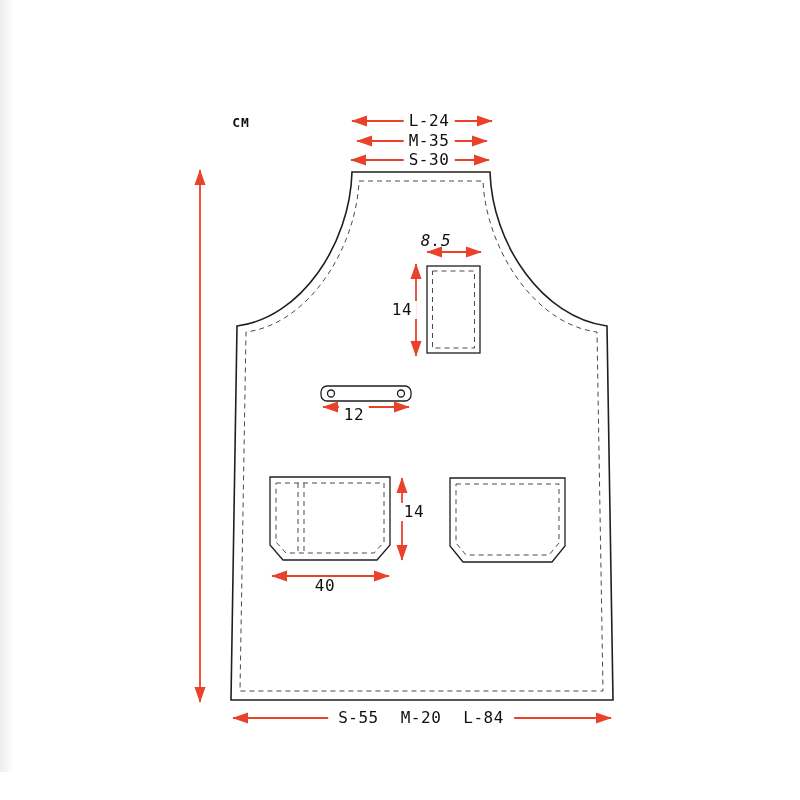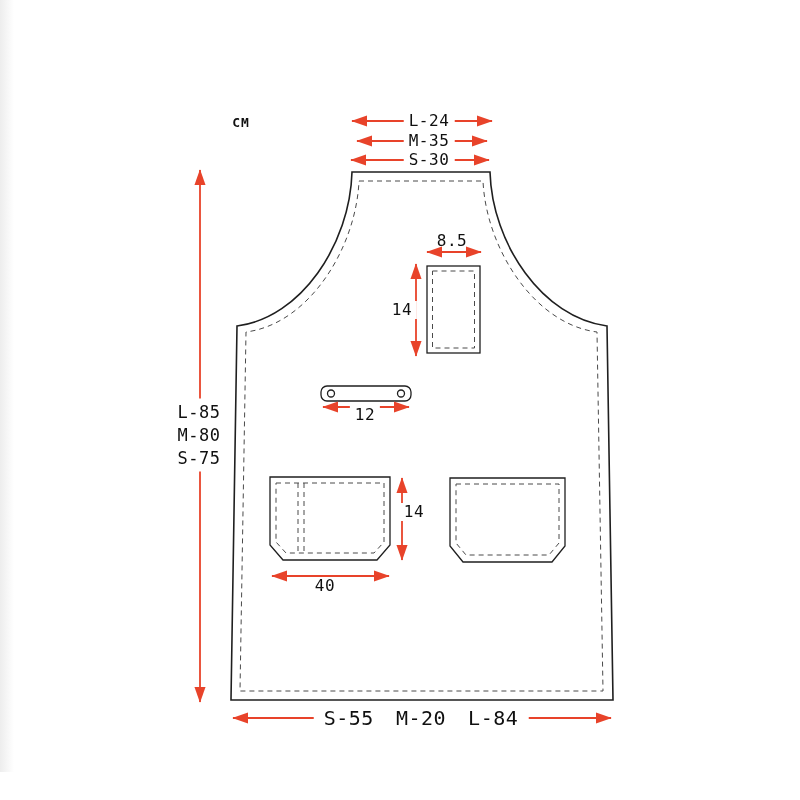--- a/index.html
+++ b/index.html
@@ -36,21 +36,21 @@
   .lbl-cm{font-size:13px;font-weight:bold;letter-spacing:1px;}
   .heights{
     position:absolute;transform:translate(-50%,-50%);
     background:#fff;padding:2px 4px;text-align:left;
     font-size:17px;line-height:23px;letter-spacing:.5px;
   }
   .heights span{display:block;}
   .bottom-sizes{
     position:absolute;transform:translate(-50%,-50%);
     background:#fff;padding:1px 10px;display:flex;gap:22px;
-    font-size:20px;letter-spacing:.5px;line-height:1;
+    font-size:16px;letter-spacing:.5px;line-height:1;
   }
 </style>
 </head>
 <body>
 
 <div id="stage">
   <div id="edge-shade"></div>
 
   <svg width="800" height="800" viewBox="0 0 800 800">
     <defs>
@@ -94,32 +94,27 @@
     <line class="dim" x1="402" y1="478" x2="402" y2="560" marker-start="url(#arrow)" marker-end="url(#arrow)"></line>
     <line class="dim" x1="272" y1="576" x2="389" y2="576" marker-start="url(#arrow)" marker-end="url(#arrow)"></line>
   </svg>
 
   <span class="lbl lbl-cm" style="left:241px;top:122px;">CM</span>
 
   <span class="lbl knockout" style="left:429px;top:121px;">L-24</span>
   <span class="lbl knockout" style="left:429px;top:141px;">M-35</span>
   <span class="lbl knockout" style="left:429px;top:160px;">S-30</span>
 
-  <div class="heights" style="left:199px;top:435px;">
-    <span>L-85</span>
-    <span>M-80</span>
-    <span>S-75</span>
-  </div>
 
   <div class="bottom-sizes" style="left:421px;top:718px;">
     <span>S-55</span>
     <span>M-20</span>
     <span>L-84</span>
   </div>
 
-  <span class="lbl" style="left:452px;top:241px;">8.5</span>
+  <span class="lbl" style="left:436px;top:241px;font-style:italic;">8.5</span>
   <span class="lbl knockout" style="left:402px;top:310px;">14</span>
 
-  <span class="lbl knockout" style="left:365px;top:415px;">12</span>
+  <span class="lbl knockout" style="left:354px;top:415px;">12</span>
 
   <span class="lbl knockout" style="left:414px;top:512px;">14</span>
   <span class="lbl knockout" style="left:325px;top:586px;">40</span>
 </div>
 
 </body></html>

